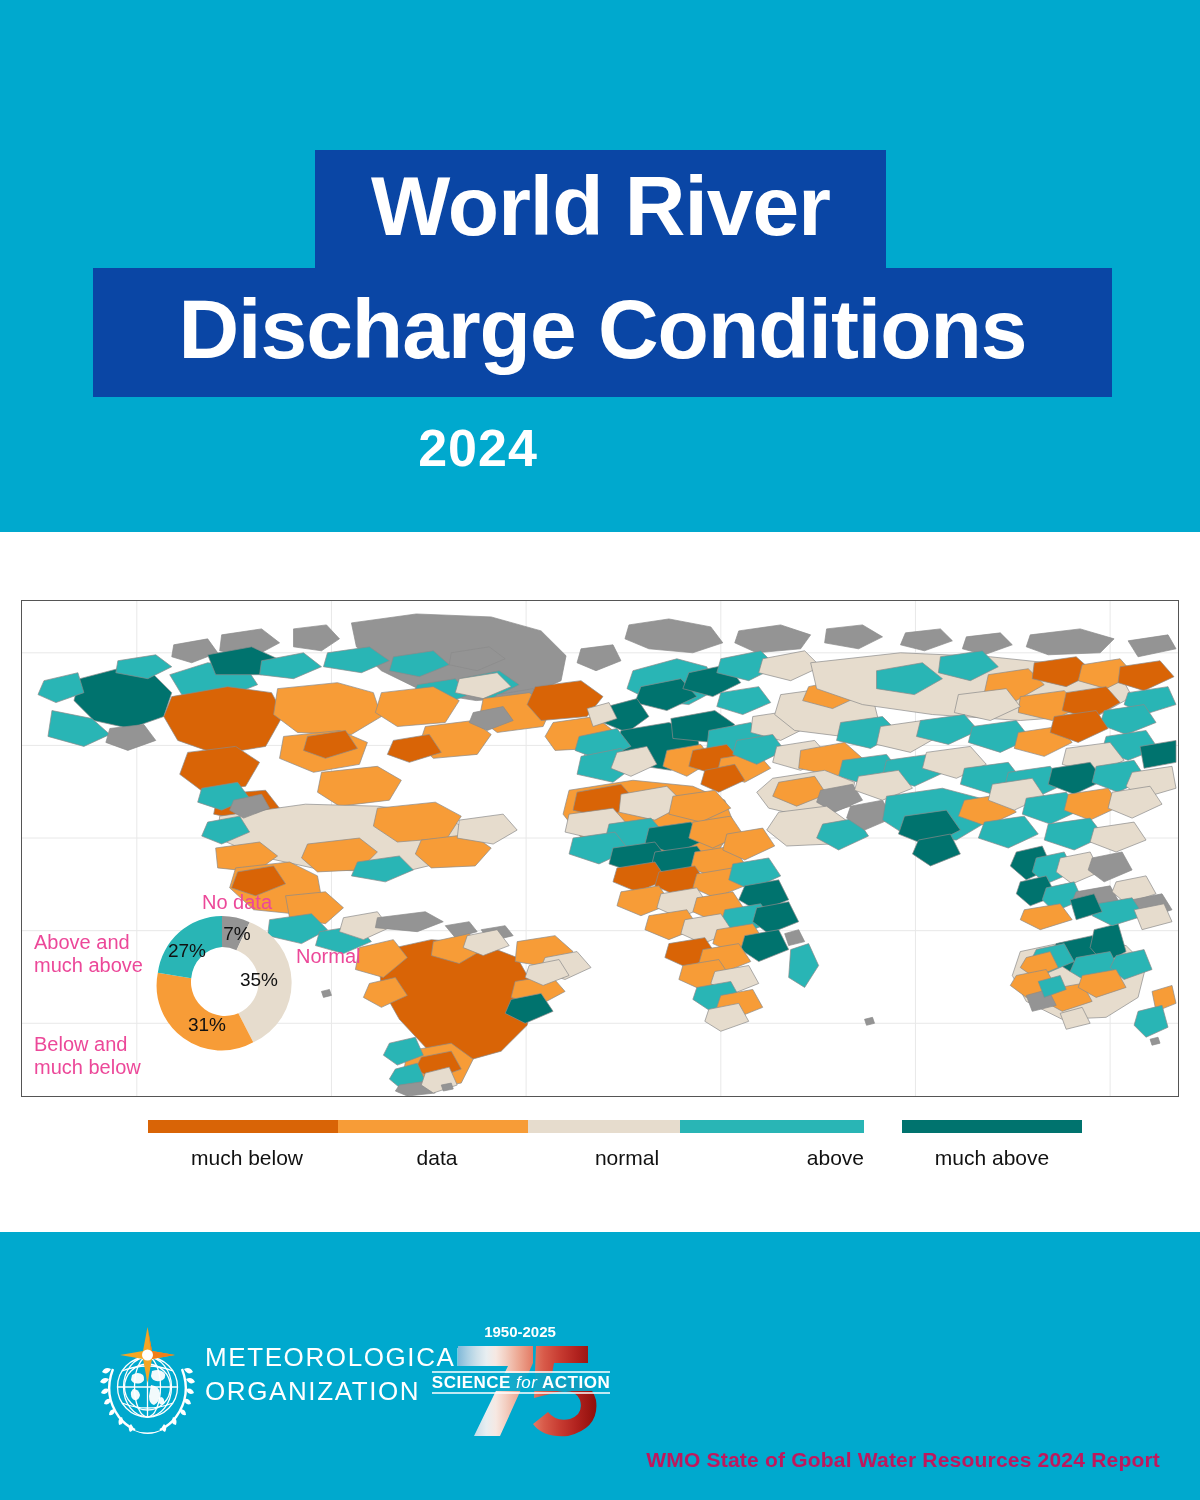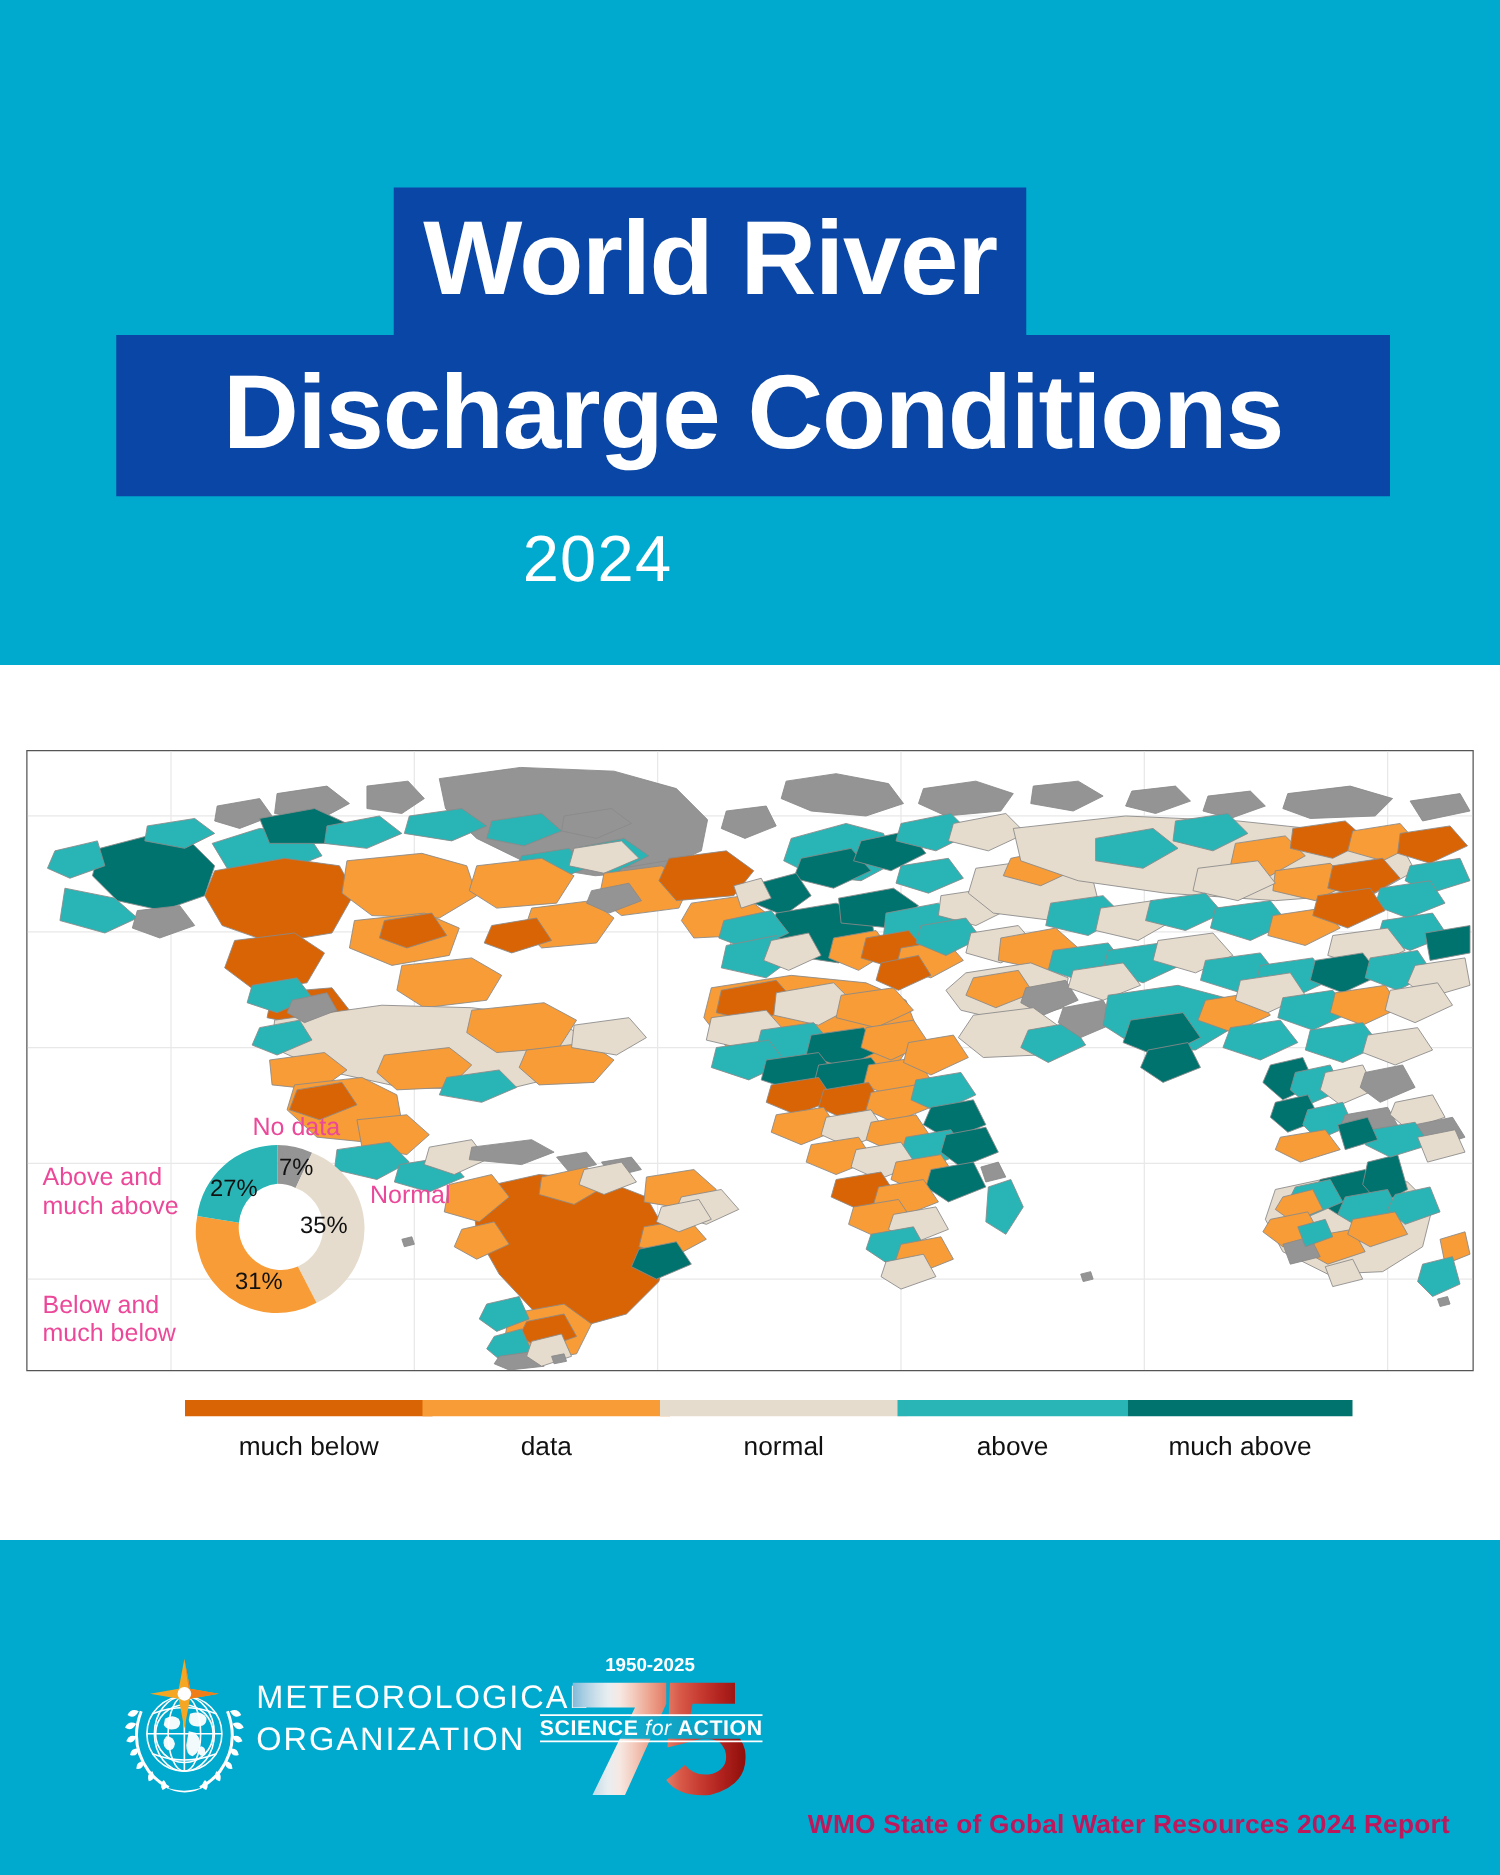--- a/index.html
+++ b/index.html
@@ -14,38 +14,38 @@
   
   #header{
     position:absolute;left:0;top:0;width:1200px;height:532px;
     background:#00a9ce;
   }
   .title-block{
     position:absolute;
     background:#0a46a5;
     display:flex;align-items:center;justify-content:center;
   }
-  #title-line1{ left:315px; top:150px; width:506px; height:120px; }
+  #title-line1{ left:315px; top:150px; width:571px; height:120px; }
   #title-line2{ left:93px;  top:268px; width:1019px; height:129px; }
   .title-text{
     color:#ffffff;
     font-weight:bold;
     font-size:84px;
     line-height:1;
     letter-spacing:-1px;
     white-space:nowrap;
   }
   #title-line1 .title-text{ position:relative; top:-4px; }
   #title-line2 .title-text{ position:relative; top:-4px; }
   #subtitle{
     position:absolute;left:0;top:418px;width:956px;
     text-align:center;
     color:#ffffff;
     font-size:52px;
-    font-weight:400;
+    font-weight:700;
     letter-spacing:1px;
   }
 
   
   #figure{
     position:absolute;left:0;top:532px;width:1200px;height:700px;
     background:#ffffff;
   }
   #map-panel{
     position:absolute;left:21px;top:68px;width:1158px;height:497px;
@@ -448,21 +448,21 @@
       <span class="legend-label">much below</span>
     </div>
     <div class="legend-item" style="left:338px;width:198px;">
       <span class="legend-swatch" style="background:#f79c37;"></span>
       <span class="legend-label">data</span>
     </div>
     <div class="legend-item" style="left:528px;width:198px;">
       <span class="legend-swatch" style="background:#e6dccd;"></span>
       <span class="legend-label">normal</span>
     </div>
-    <div class="legend-item" style="left:718px;width:184px;">
+    <div class="legend-item" style="left:680px;width:184px;text-align:right;">
       <span class="legend-swatch" style="background:#29b5b5;"></span>
       <span class="legend-label">above</span>
     </div>
     <div class="legend-item" style="left:902px;width:180px;">
       <span class="legend-swatch" style="background:#00736e;"></span>
       <span class="legend-label">much above</span>
     </div>
   </div>
 </div>
 

